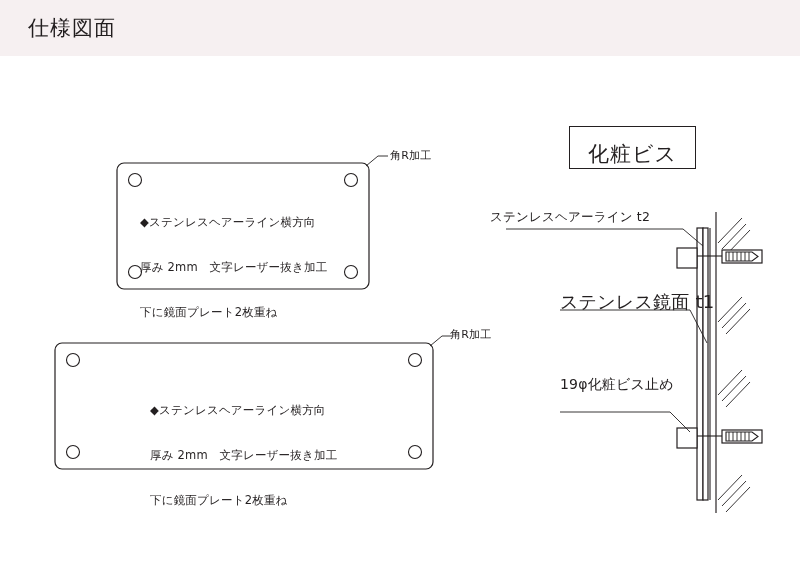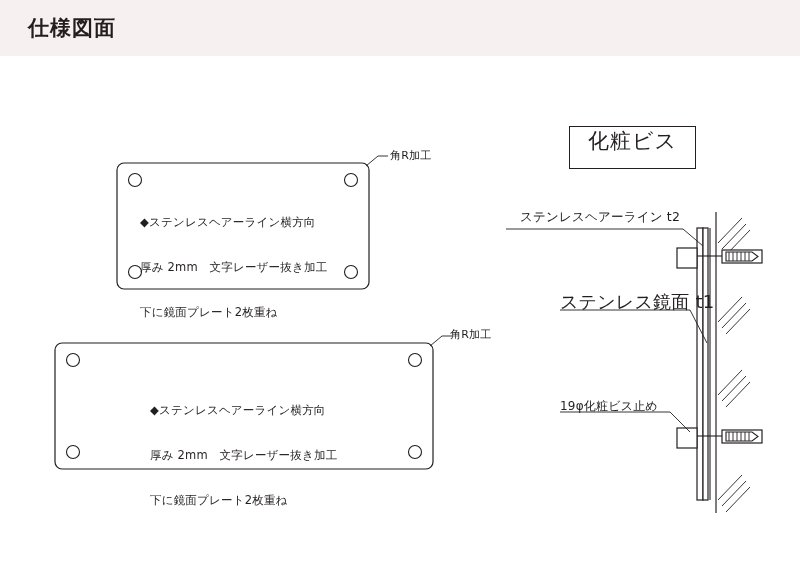--- a/index.html
+++ b/index.html
@@ -24,21 +24,21 @@
     top: 0;
     width: 800px;
     height: 56px;
     background: #f6f0f1;
   }
   .header-title {
     position: absolute;
     left: 28px;
     top: 14px;
     font-size: 21px;
-    font-weight: bold;
+    font-weight: normal;
     letter-spacing: 1px;
     color: #221e1f;
     line-height: 28px;
     white-space: nowrap;
   }
 
   
   .canvas {
     position: absolute;
     left: 0;
@@ -68,36 +68,36 @@
   .callout {
     position: absolute;
     font-size: 11px;
     color: #231f20;
     white-space: nowrap;
     letter-spacing: 0.2px;
   }
   .callout-r1 { left: 390px; top: 148px; font-size: 11px; }
   .callout-r2 { left: 450px; top: 327px; font-size: 11px; }
 
-  .callout-hairline { left: 520px; top: 209px; font-size: 12.5px; }
+  .callout-hairline { left: 490px; top: 209px; font-size: 12.5px; }
   .callout-mirror   { left: 560px; top: 290px; font-size: 18px; }
-  .callout-screw    { left: 560px; top: 398px; font-size: 12px; }
+  .callout-screw    { left: 560px; top: 376px; font-size: 14px; }
 
   
   .boxed-label {
     position: absolute;
     left: 569px;
     top: 126px;
     width: 127px;
     height: 43px;
     border: 1.4px solid #231f20;
     box-sizing: border-box;
     background: #ffffff;
     display: flex;
-    align-items: flex-start;
+    align-items: flex-end;
     justify-content: center;
     font-size: 21px;
     letter-spacing: 1px;
     color: #231f20;
   }
 </style>
 </head>
 <body>
 
 <div class="header-band"></div>

